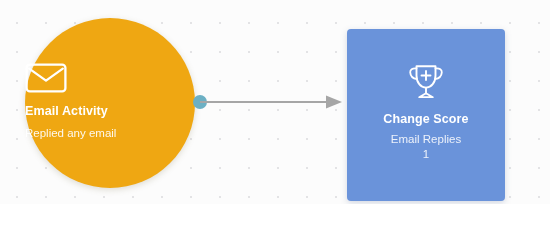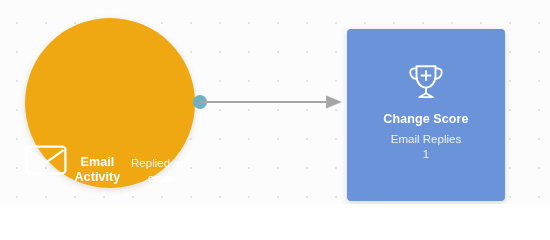--- a/index.html
+++ b/index.html
@@ -30,22 +30,22 @@
   #trigger-node {
     position: absolute;
     left: 25px;
     top: 18px;
     width: 170px;
     height: 170px;
     border-radius: 50%;
     background: #efa712;
     box-shadow: 0 2px 6px rgba(120, 110, 70, 0.22);
     display: flex;
-    flex-direction: row;
-    align-items: flex-end;
+    flex-direction: column;
+    align-items: flex-start;
     justify-content: center;
     box-sizing: border-box;
     padding-bottom: 2px;
   }
   #trigger-node .node-icon {
     display: block;
     line-height: 0;
     margin-bottom: 11px;
   }
   #trigger-node .node-title {

